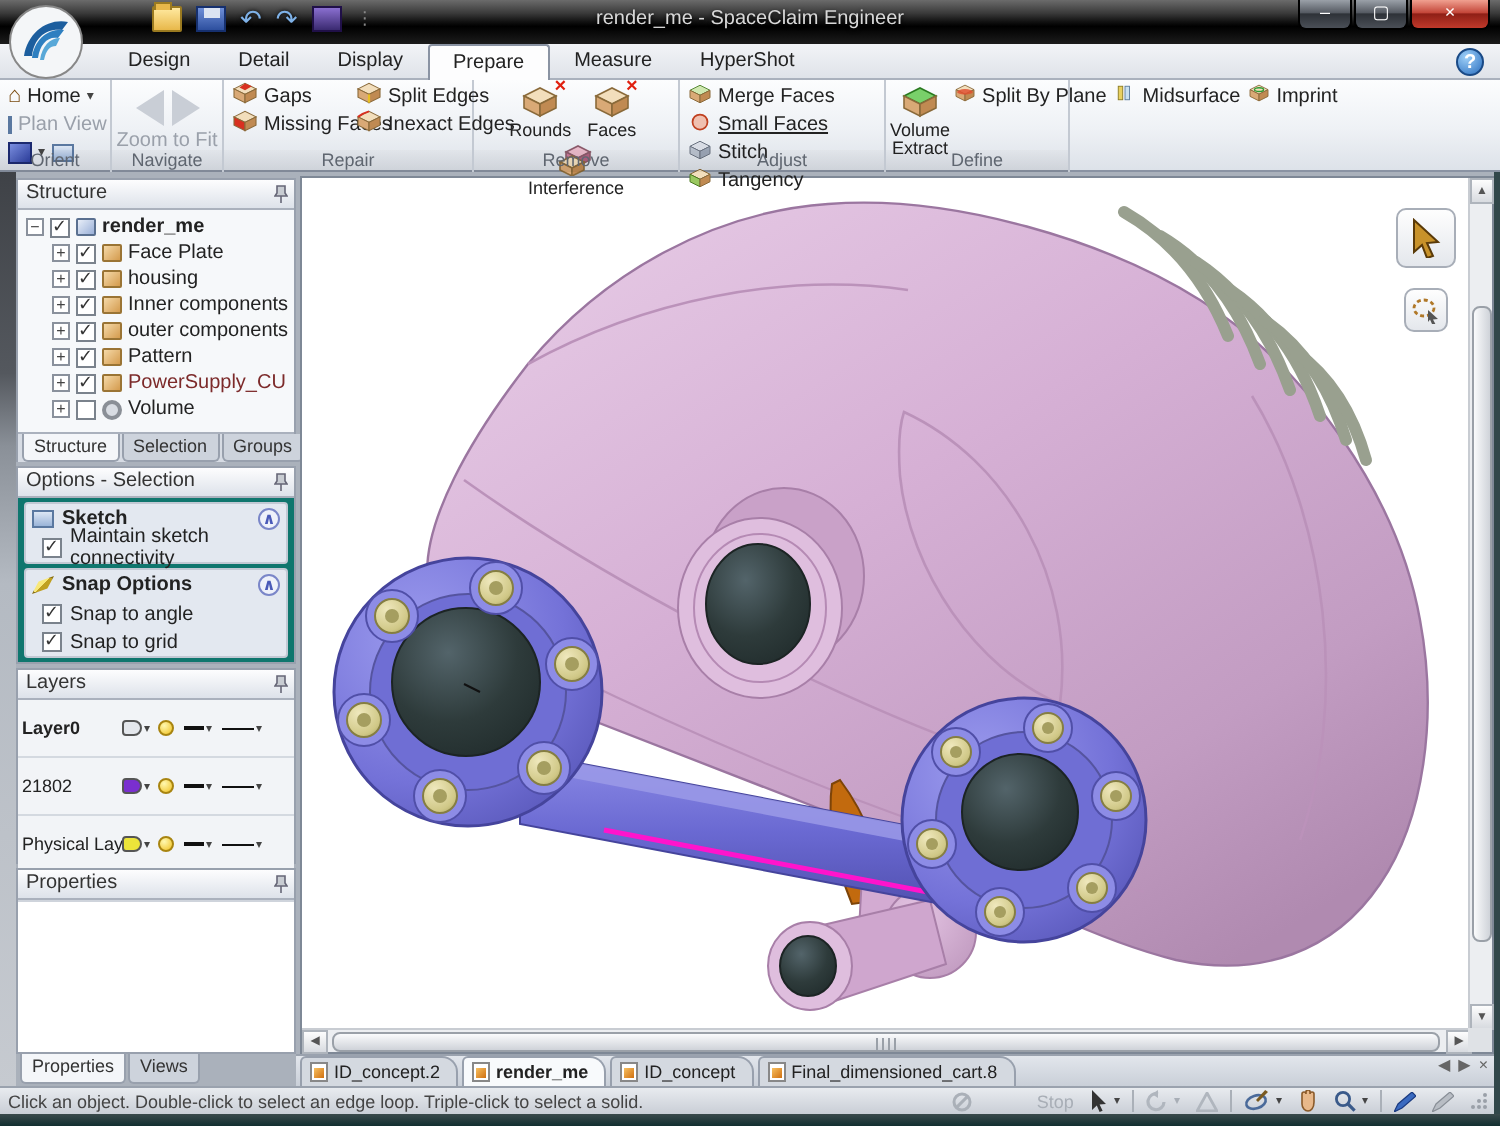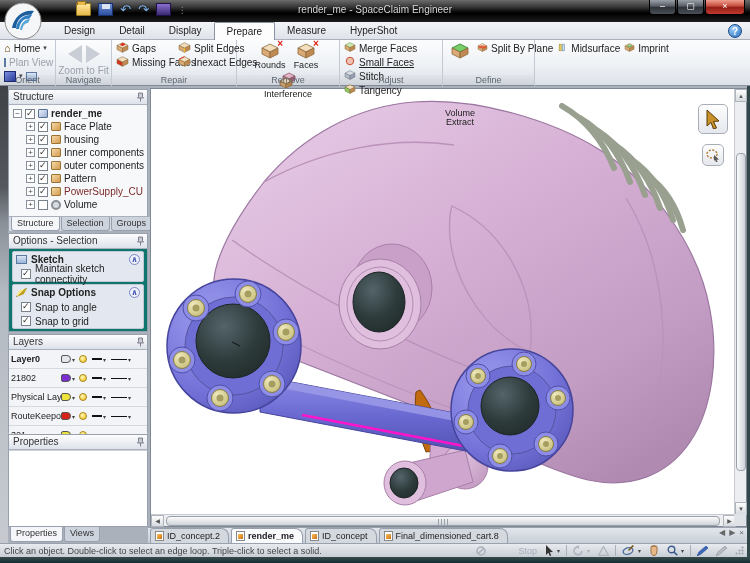--- a/index.html
+++ b/index.html
@@ -98,21 +98,21 @@
   .sect { margin:2px 3px 0 3px; background:#e3e8f0; border:1px solid #c2c9d4; border-radius:2px; }
   .secthead { display:flex; align-items:center; gap:4px; height:15px; padding:0 3px; font-weight:bold; font-size:10px; }
   .chev { margin-left:auto; width:11px; height:11px; border-radius:50%; border:1px solid #7a86c8; color:#4a5ab8;
     font-size:8px; line-height:10px; text-align:center; background:#eef1fa; }
   .optrow { display:flex; align-items:center; gap:4px; height:14px; padding-left:8px; font-size:10px; }
   .sk-icon { width:11px; height:9px; background:linear-gradient(180deg,#dce6f4,#9ab4d8); border:1px solid #5a78a0; }
   .pen-icon { width:11px; height:9px; background:linear-gradient(135deg,#f8e87a 50%,#c0a020 50%); border:1px solid #8a7010;
     clip-path:polygon(0 100%,30% 30%,100% 0,70% 70%); }
 
   .layers-panel { top:334px; height:98px; }
-  .lrow { display:flex; align-items:center; height:19px; border-bottom:1px solid #d4d9e0;
+  .lrow { display:flex; align-items:center; height:29px; border-bottom:1px solid #d4d9e0;
     background:#f2f4f7; padding:0 2px; }
   .lname { width:50px; font-size:9px; overflow:hidden; white-space:nowrap; }
   .lname.bold { font-weight:bold; }
   .swatch { width:10px; height:8px; border:1px solid #555; border-radius:2px 4px 4px 2px; }
   .bulb { width:8px; height:8px; border-radius:50%; background:radial-gradient(circle at 35% 30%,#fff8b0,#f0c020);
     border:1px solid #a88410; margin-left:4px; }
   .wline { width:10px; height:2px; background:#111; margin-left:5px; }
   .sline { width:16px; height:1px; background:#111; margin-left:5px; }
   .ddm { font-size:6px; color:#444; margin-left:1px; }
 
@@ -336,21 +336,21 @@
             <polygon points="1,5 9,1 17,5 9,9" fill="#f2debc" stroke="#8a6a3a" stroke-width="0.8"></polygon>
             <polygon points="1,5 9,9 9,15 1,11" fill="#9ac860" stroke="#4a7a20" stroke-width="0.8"></polygon>
             <polygon points="17,5 9,9 9,15 17,11" fill="#c08a52" stroke="#8a6a3a" stroke-width="0.8"></polygon>
           </svg></span>
       <span>Tangency</span>
     </div>
     <div class="glabel">Adjust</div>
   </div>
 
   <div class="rgroup" style="width:92px; display:flex;">
-    <div class="bigbtn" style="width:34px;gap:48px;">
+    <div class="bigbtn" style="width:34px;">
       <span class="cubewrap"><svg width="18" height="16" viewBox="0 0 18 16">
             <polygon points="1,5 9,1 17,5 9,9" fill="#79d06a" stroke="#2a7a20" stroke-width="0.8"></polygon>
             <polygon points="1,5 9,9 9,15 1,11" fill="#d9a976" stroke="#8a6a3a" stroke-width="0.8"></polygon>
             <polygon points="17,5 9,9 9,15 17,11" fill="#c08a52" stroke="#8a6a3a" stroke-width="0.8"></polygon>
           </svg></span>
       <span>Volume Extract</span>
     </div>
     <div style="display:flex; flex-direction:row;">
       <div class="smallbtn">
         <span class="cubewrap"><svg width="11" height="9" viewBox="0 0 18 16">

